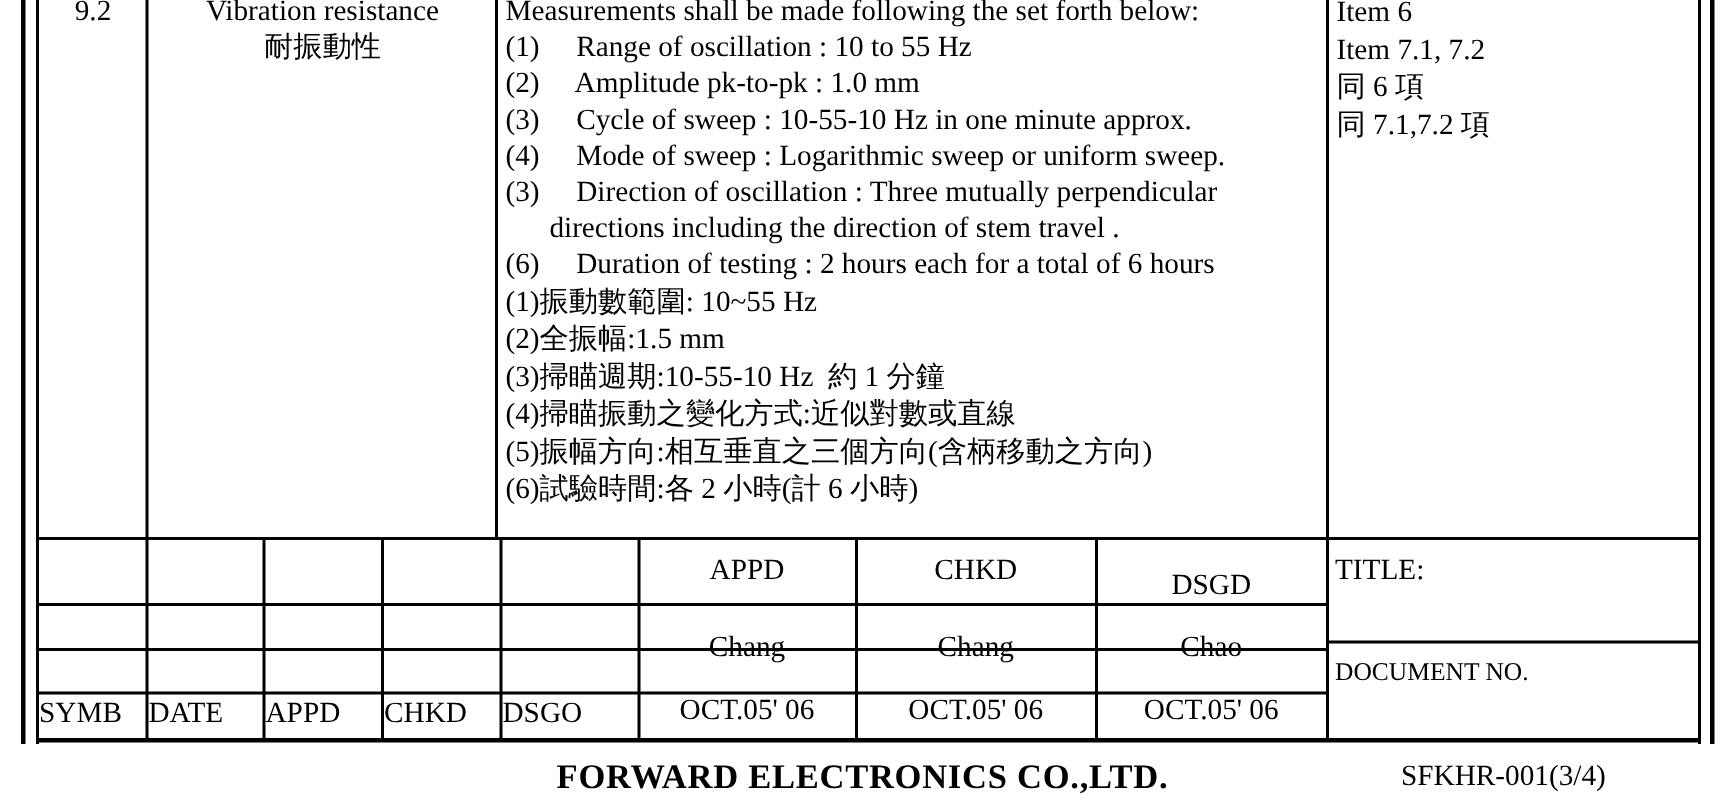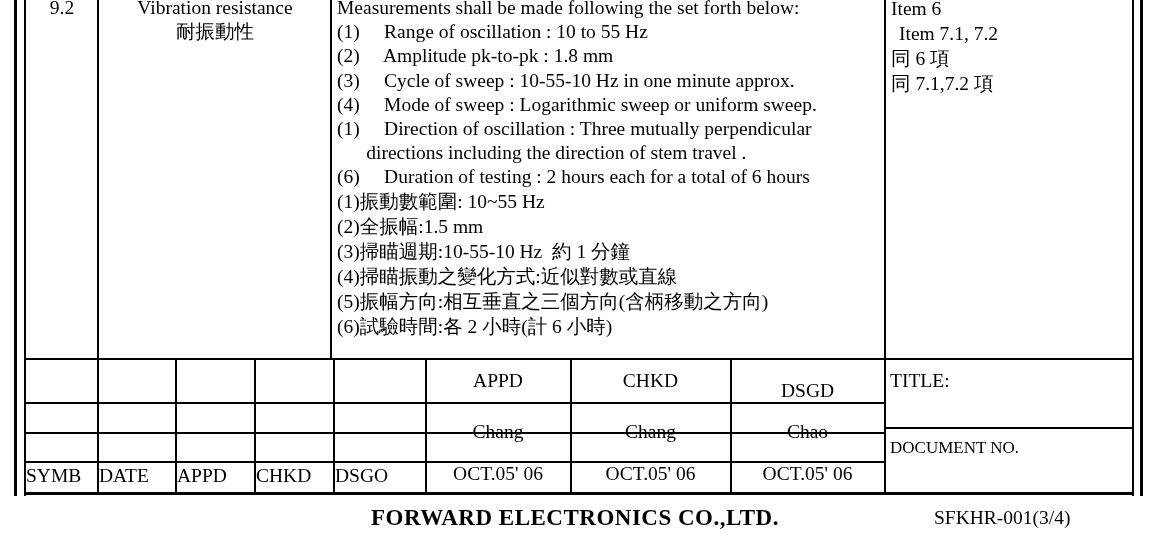--- a/index.html
+++ b/index.html
@@ -130,36 +130,36 @@
   <div class="v-line" style="left:884px; top:360px; width:2px; height:132px;"></div>
 
   <div class="cell-text center" style="left:30px; top:-4px; width:64px;">9.2</div>
 
   <div class="cell-text center" style="left:102px; top:-4px; width:226px;">Vibration resistance</div>
   <div class="cell-text center" style="left:102px; top:20px; width:226px;">耐振動性</div>
 
   <div class="cell-text" style="left:337px; top:-4px;">Measurements shall be made following the set forth below:</div>
 
   <div class="cell-text numlist" style="left:337px; top:20px;">(1)     Range of oscillation : 10 to 55 Hz</div>
-  <div class="cell-text numlist" style="left:337px; top:44px;">(2)     Amplitude pk-to-pk : 1.8 mm</div>
+  <div class="cell-text numlist" style="left:337px; top:44px;">(2)     Amplitude pk-to-pk : 1.0 mm</div>
   <div class="cell-text numlist" style="left:337px; top:69px;">(3)     Cycle of sweep : 10-55-10 Hz in one minute approx.</div>
   <div class="cell-text numlist" style="left:337px; top:93px;">(4)     Mode of sweep : Logarithmic sweep or uniform sweep.</div>
-  <div class="cell-text numlist" style="left:337px; top:117px;">(1)     Direction of oscillation : Three mutually perpendicular</div>
+  <div class="cell-text numlist" style="left:337px; top:117px;">(3)     Direction of oscillation : Three mutually perpendicular</div>
   <div class="cell-text numlist" style="left:337px; top:141px;">      directions including the direction of stem travel .</div>
   <div class="cell-text numlist" style="left:337px; top:165px;text-align:right;">(6)     Duration of testing : 2 hours each for a total of 6 hours</div>
 
   <div class="cell-text numlist" style="left:337px; top:190px;text-align:center;">(1)振動數範圍: 10~55 Hz</div>
   <div class="cell-text numlist" style="left:337px; top:215px;">(2)全振幅:1.5 mm</div>
   <div class="cell-text numlist" style="left:337px; top:240px;">(3)掃瞄週期:10-55-10 Hz  約 1 分鐘</div>
   <div class="cell-text numlist" style="left:337px; top:265px;">(4)掃瞄振動之變化方式:近似對數或直線</div>
   <div class="cell-text numlist" style="left:337px; top:290px;">(5)振幅方向:相互垂直之三個方向(含柄移動之方向)</div>
   <div class="cell-text numlist" style="left:337px; top:315px;">(6)試驗時間:各 2 小時(計 6 小時)</div>
 
   <div class="ref-line" style="left:891px; top:-4px;">Item 6</div>
-  <div class="ref-line" style="left:891px; top:21px;margin-left:8px;">Item 7.1, 7.2</div>
+  <div class="ref-line" style="left:891px; top:21px;">Item 7.1, 7.2</div>
   <div class="ref-line" style="left:891px; top:46px;">同 6 項</div>
   <div class="ref-line" style="left:891px; top:71px;">同 7.1,7.2 項</div>
 
   <div class="rev-col" style="left:26px; top:465px; width:70px;">SYMB</div>
   <div class="rev-col" style="left:99px; top:465px; width:75px;">DATE</div>
   <div class="rev-col" style="left:177px; top:465px; width:76px;">APPD</div>
   <div class="rev-col" style="left:256px; top:465px; width:76px;">CHKD</div>
   <div class="rev-col" style="left:335px; top:465px; width:89px;">DSGO</div>
 
   <div class="sig-header" style="left:427px; top:370px; width:142px;">APPD</div>

